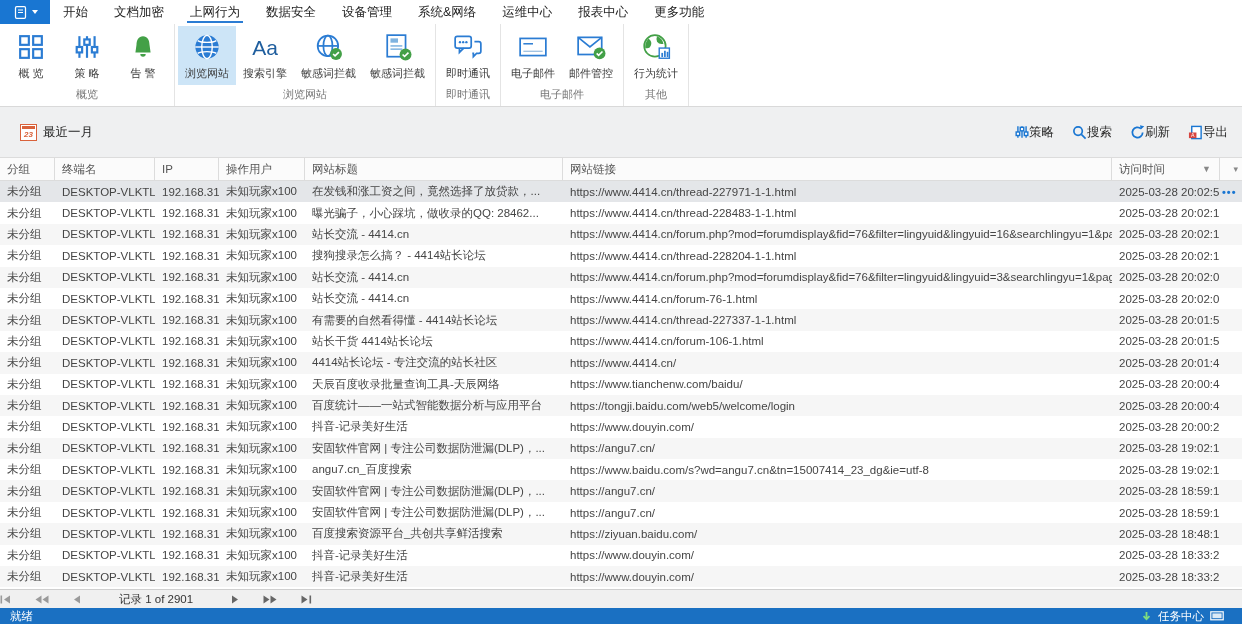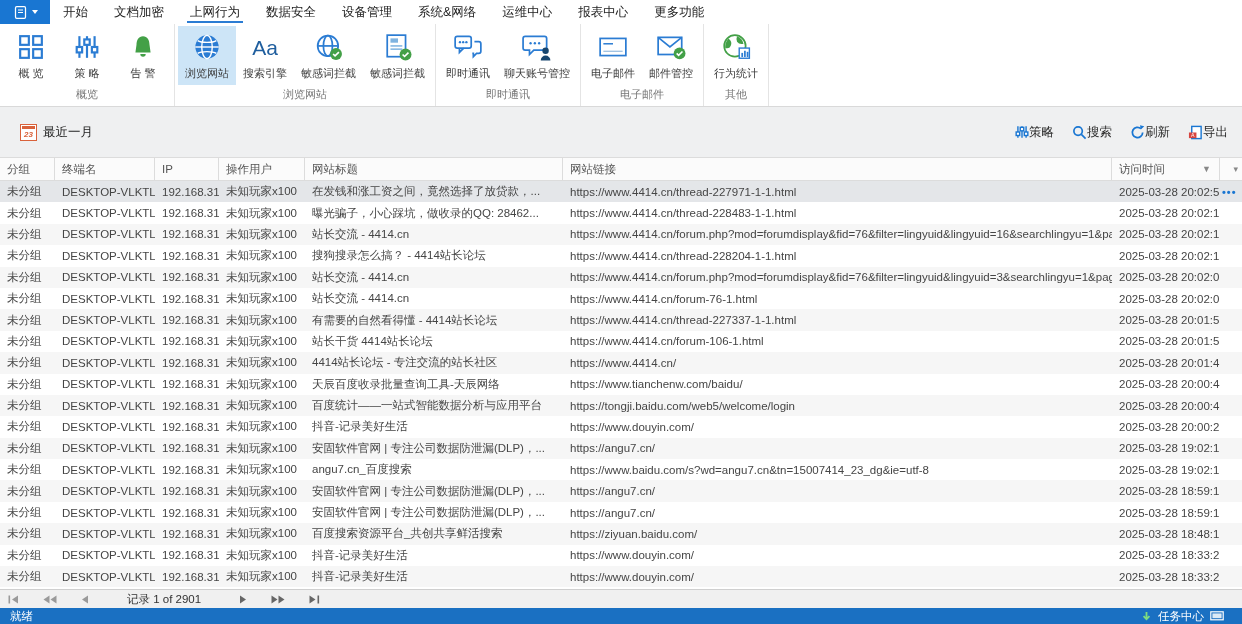--- a/index.html
+++ b/index.html
@@ -41,21 +41,21 @@
   .trow:nth-child(odd){background:#f6f6f6;}
   .trow.selected{background:#e4e6e9;}
   .td{padding-left:7px;box-sizing:border-box;white-space:nowrap;overflow:hidden;height:100%;display:flex;align-items:center;}
   .c-group{width:55px;}.c-term{width:100px;}.c-ip{width:64px;}.c-user{width:86px;}
   .c-title{width:258px;}.c-url{width:549px;}.c-time{width:108px;}
   .c-more{flex:1;padding-left:2px;}
   .row-more{color:#1976d2;font-size:11px;letter-spacing:1px;font-weight:bold;}
   .hcaret{margin-left:auto;margin-right:8px;color:#888;font-size:9px;}
 
   
-  .pagebar{height:18px;background:#f0f0f0;border-top:1px solid #cfcfcf;display:flex;align-items:center;gap:24px;padding:0 8px;font-size:11.5px;color:#333;flex:0 0 auto;}
+  .pagebar{height:18px;background:#f0f0f0;border-top:1px solid #cfcfcf;display:flex;align-items:center;gap:24px;padding:0 0;font-size:11.5px;color:#333;flex:0 0 auto;}
   .pnav{display:flex;align-items:center;cursor:pointer;}
   .rectext{margin:0 14px;}
 
   
   .statusbar{height:16px;background:#1a70c2;color:#fff;display:flex;align-items:flex-end;padding:0 10px;font-size:11.5px;flex:0 0 auto;}
   .sb-right{margin-left:auto;display:flex;align-items:center;gap:6px;padding-right:8px;}
 </style>
 </head>
 <body>
 
@@ -189,37 +189,20 @@
                   <path d="M20 8 h4 a2 2 0 0 1 2 2 v7 a2 2 0 0 1 -2 2 h-2 l-3 3 v-3 h-1"></path>
                 </g>
                 <g fill="#2b7cd3">
                   <circle cx="6.5" cy="8.5" r="1.1"></circle>
                   <circle cx="9.5" cy="8.5" r="1.1"></circle>
                   <circle cx="12.5" cy="8.5" r="1.1"></circle>
                 </g>
               </svg>
             </span>
           <span class="rlabel">即时通讯</span>
-        </div>
-        <div class="rbtn">
-          <span class="ricon">
-              <svg width="30" height="28" viewBox="0 0 28 26">
-                <path d="M3 3 h18 a2 2 0 0 1 2 2 v9 a2 2 0 0 1 -2 2 h-10 l-4 4 v-4 h-4 a2 2 0 0 1 -2 -2 v-9 a2 2 0 0 1 2 -2 z" fill="none" stroke="#2b7cd3" stroke-width="1.6"></path>
-                <g fill="#2b7cd3">
-                  <circle cx="8" cy="9.5" r="1.1"></circle>
-                  <circle cx="12" cy="9.5" r="1.1"></circle>
-                  <circle cx="16" cy="9.5" r="1.1"></circle>
-                </g>
-                <g fill="#17456e">
-                  <circle cx="22" cy="16.5" r="3"></circle>
-                  <path d="M17.5 25.5 a4.5 4.5 0 0 1 9 0 z"></path>
-                </g>
-              </svg>
-            </span>
-          <span class="rlabel">聊天账号管控</span>
         </div>
       </div>
       <div class="rgroup-label">即时通讯</div>
     </div>
 
     <div class="rgroup">
       <div class="rbtns">
         <div class="rbtn">
           <span class="ricon">
               <svg width="30" height="26" viewBox="0 0 28 22">

